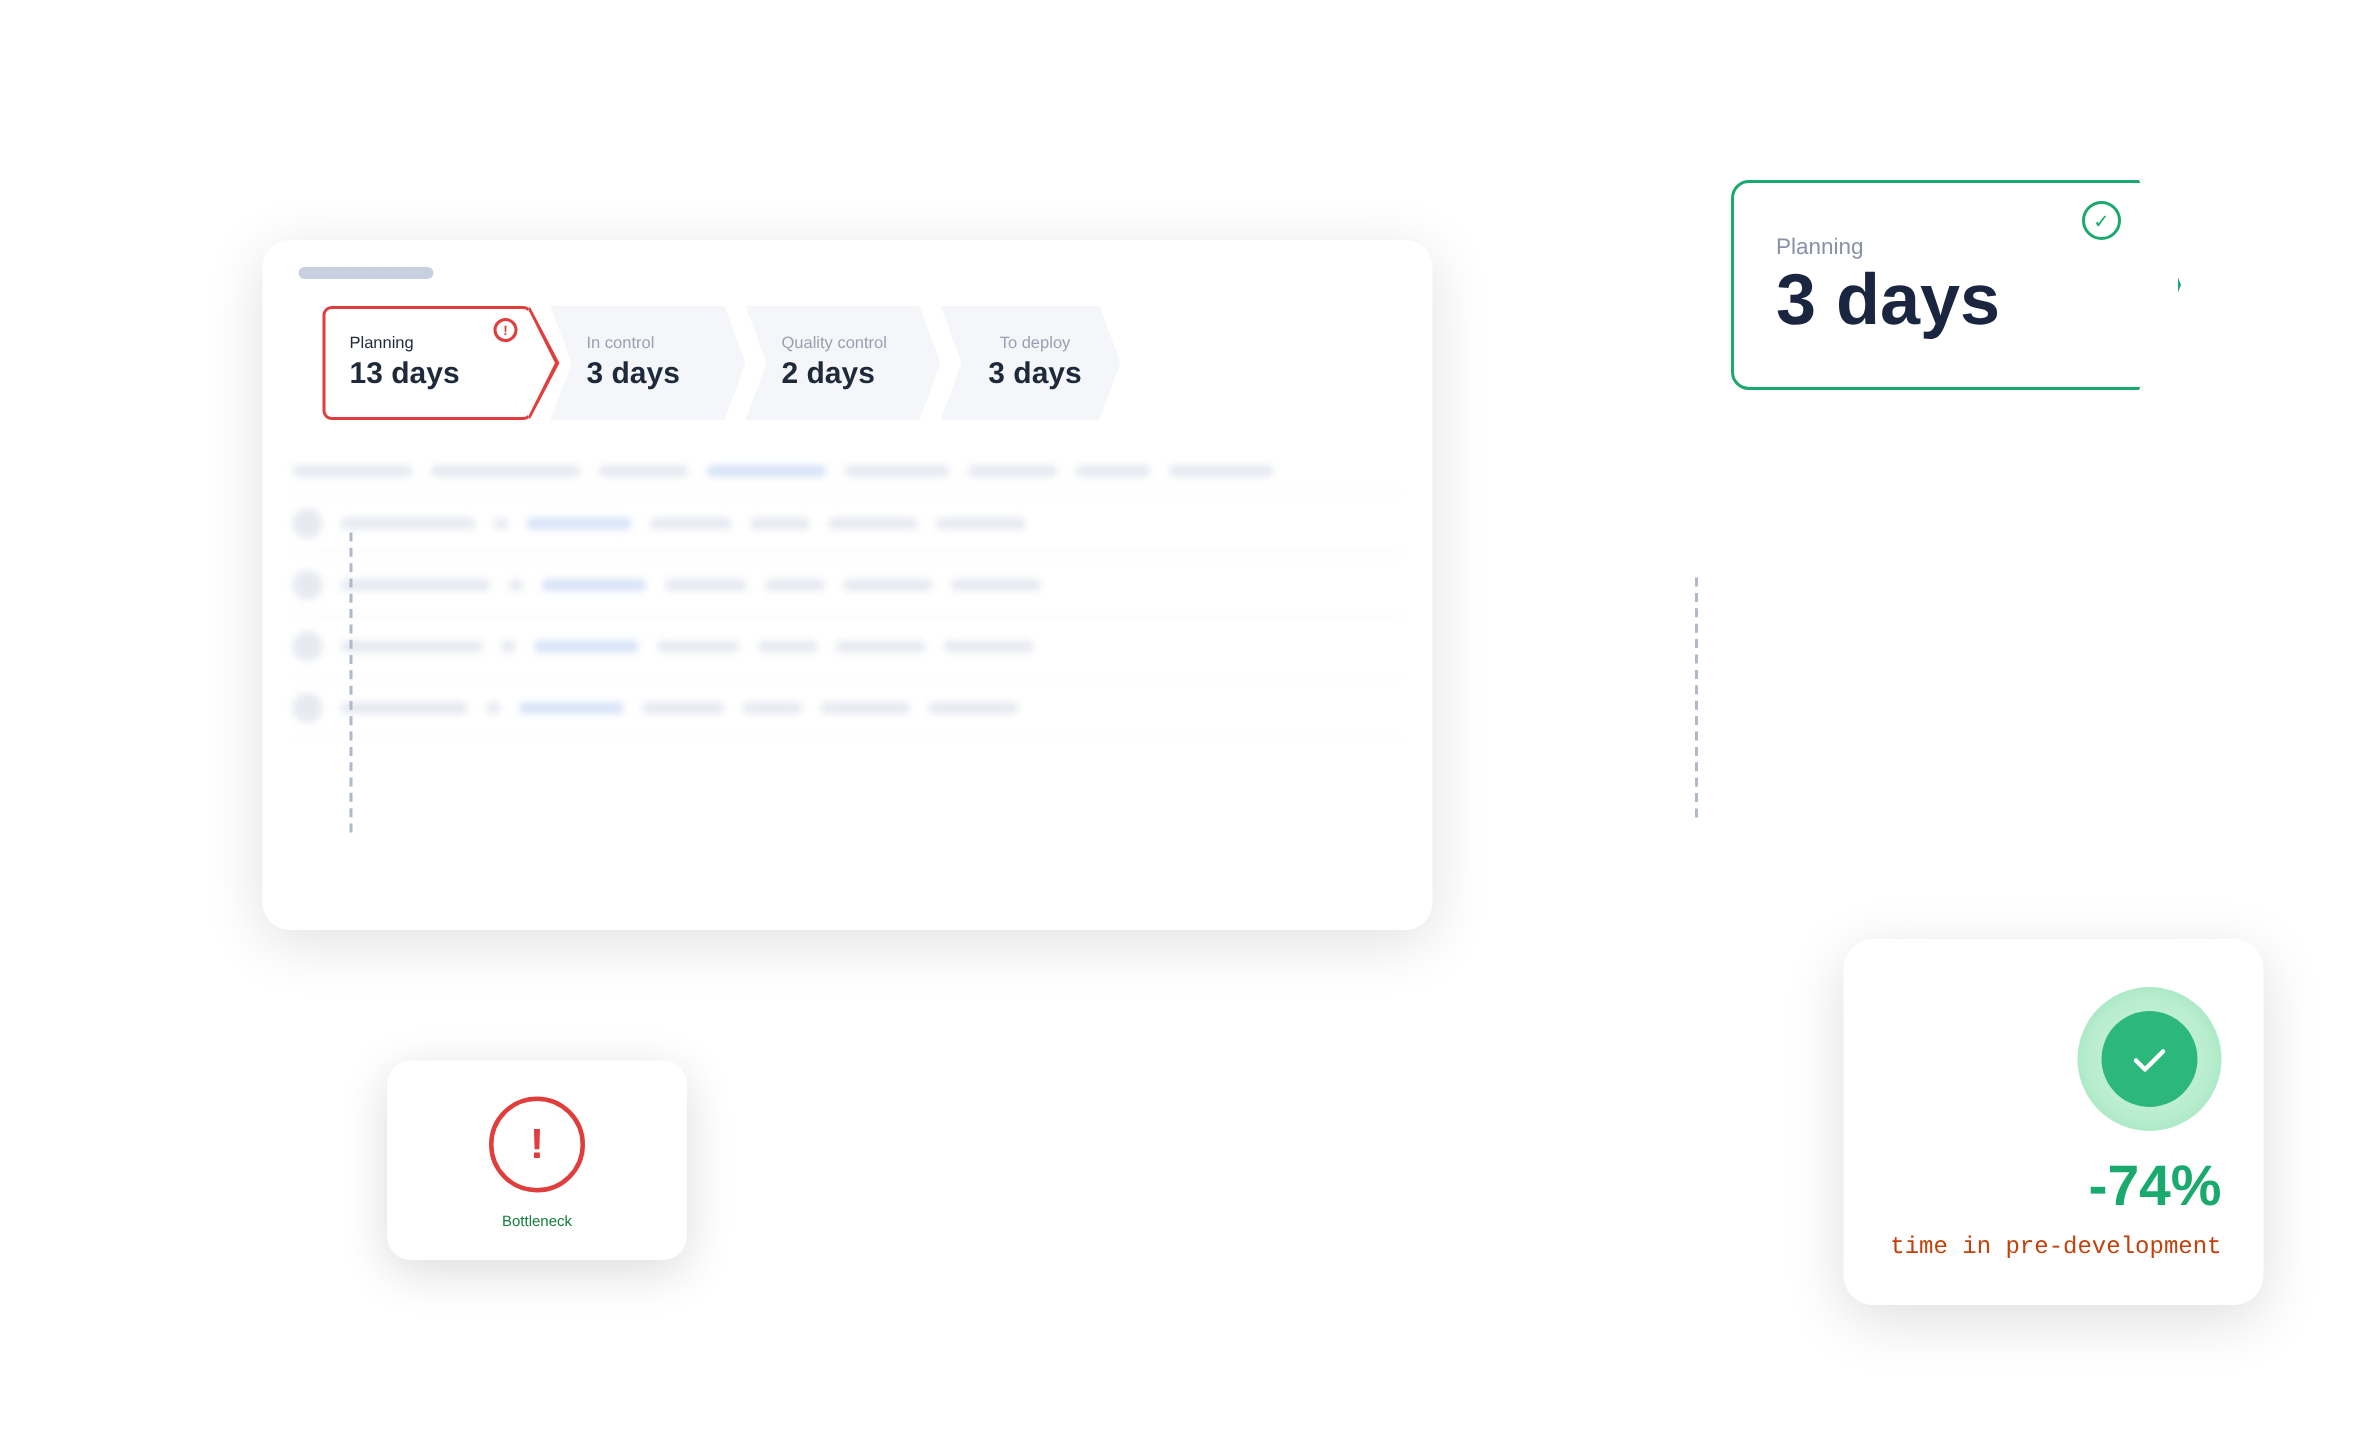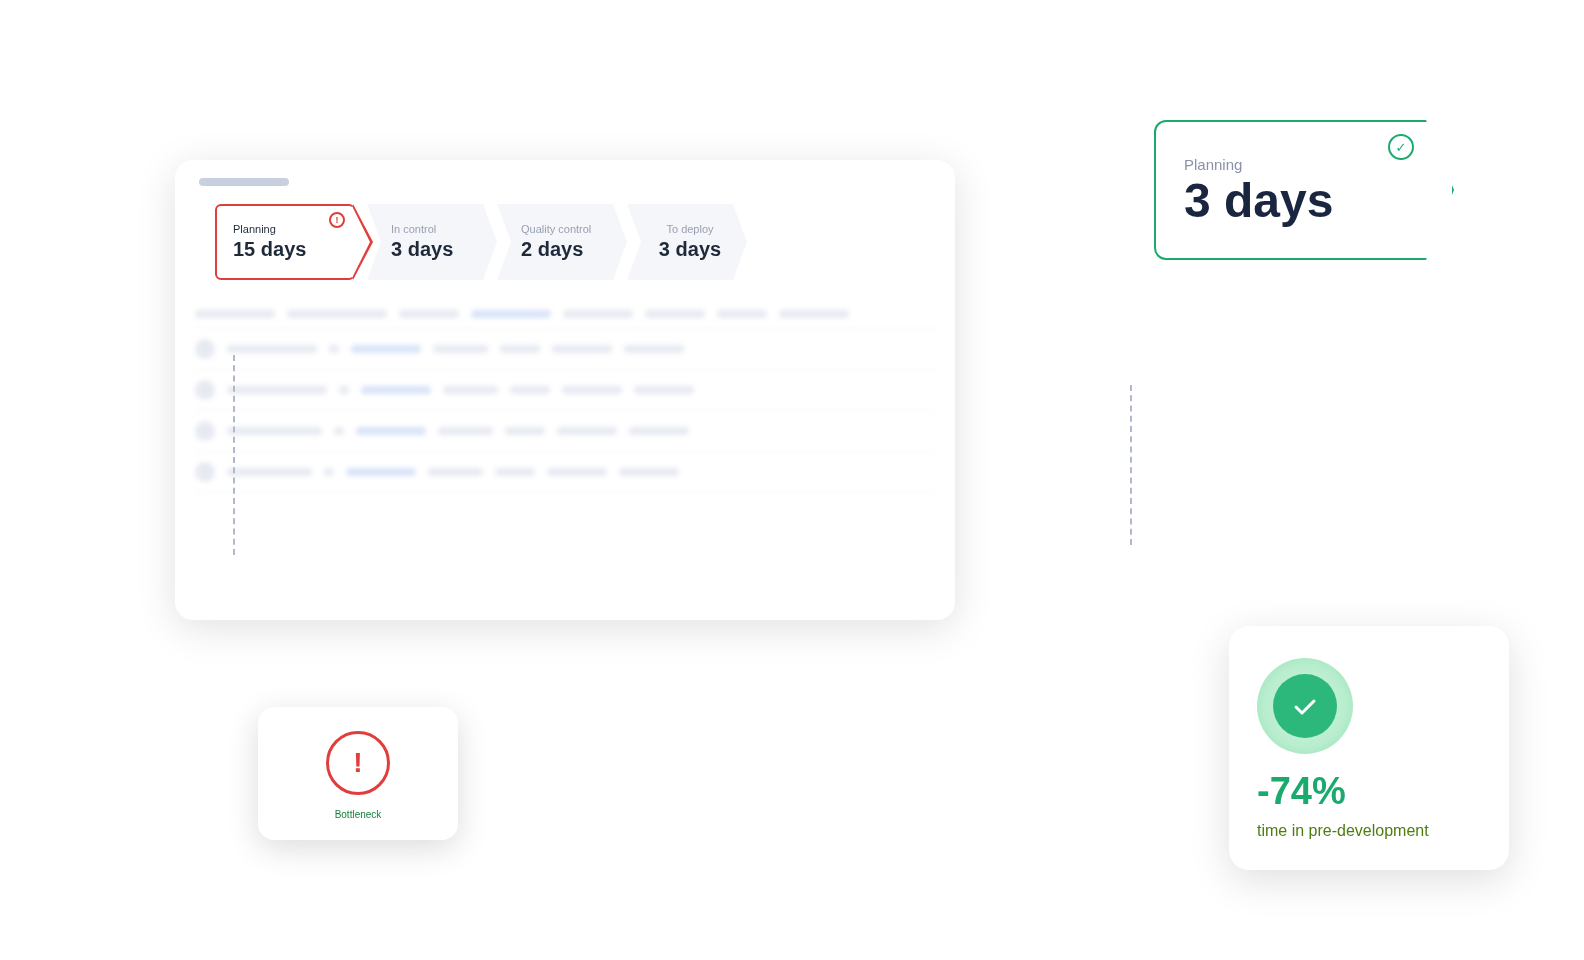--- a/index.html
+++ b/index.html
@@ -279,21 +279,21 @@
     .stats-popup {
       position: absolute;
       bottom: 90px;
       right: 75px;
       width: 280px;
       background: #ffffff;
       border-radius: 20px;
       box-shadow: 0 10px 40px rgba(0,0,0,0.13);
       display: flex;
       flex-direction: column;
-      align-items: flex-start;
+      align-items: flex-end;
       padding: 32px 28px 28px;
       gap: 10px;
       z-index: 10;
     }
 
     .stats-circle {
       width: 96px;
       height: 96px;
       border-radius: 50%;
       background: radial-gradient(circle, #d4f5e5 0%, #b8edce 60%, #8de0b0 100%);
@@ -317,42 +317,43 @@
 
     .stats-percent {
       font-size: 38px;
       font-weight: 800;
       color: #1aaa6e;
       line-height: 1;
     }
 
     .stats-desc {
       font-size: 16px;
-      color: #4d7c0f;
+      color: #c2410c;
       text-align: center;
       line-height: 1.4;
+      font-family: Liberation Mono, monospace;
     }
   </style>
 </head>
 <body>
 
 <div class="scene">
 
   <div class="dashboard-card">
     <div class="dashboard-header">
       <div class="dashboard-title-bar">
         <div class="title-text-placeholder"></div>
       </div>
 
       <div class="pipeline">
 
         <div class="chevron-item active-red" style="min-width:140px; margin-right:12px;">
           <span class="alert-icon-sm">!</span>
           <span class="chevron-label">Planning</span>
-          <span class="chevron-value">15 days</span>
+          <span class="chevron-value">13 days</span>
         </div>
 
         <div class="chevron-item" style="min-width:130px;">
           <span class="chevron-label">In control</span>
           <span class="chevron-value">3 days</span>
         </div>
 
 
         <div class="chevron-item" style="min-width:130px;text-align:center;">
           <span class="chevron-label">Quality control</span>

